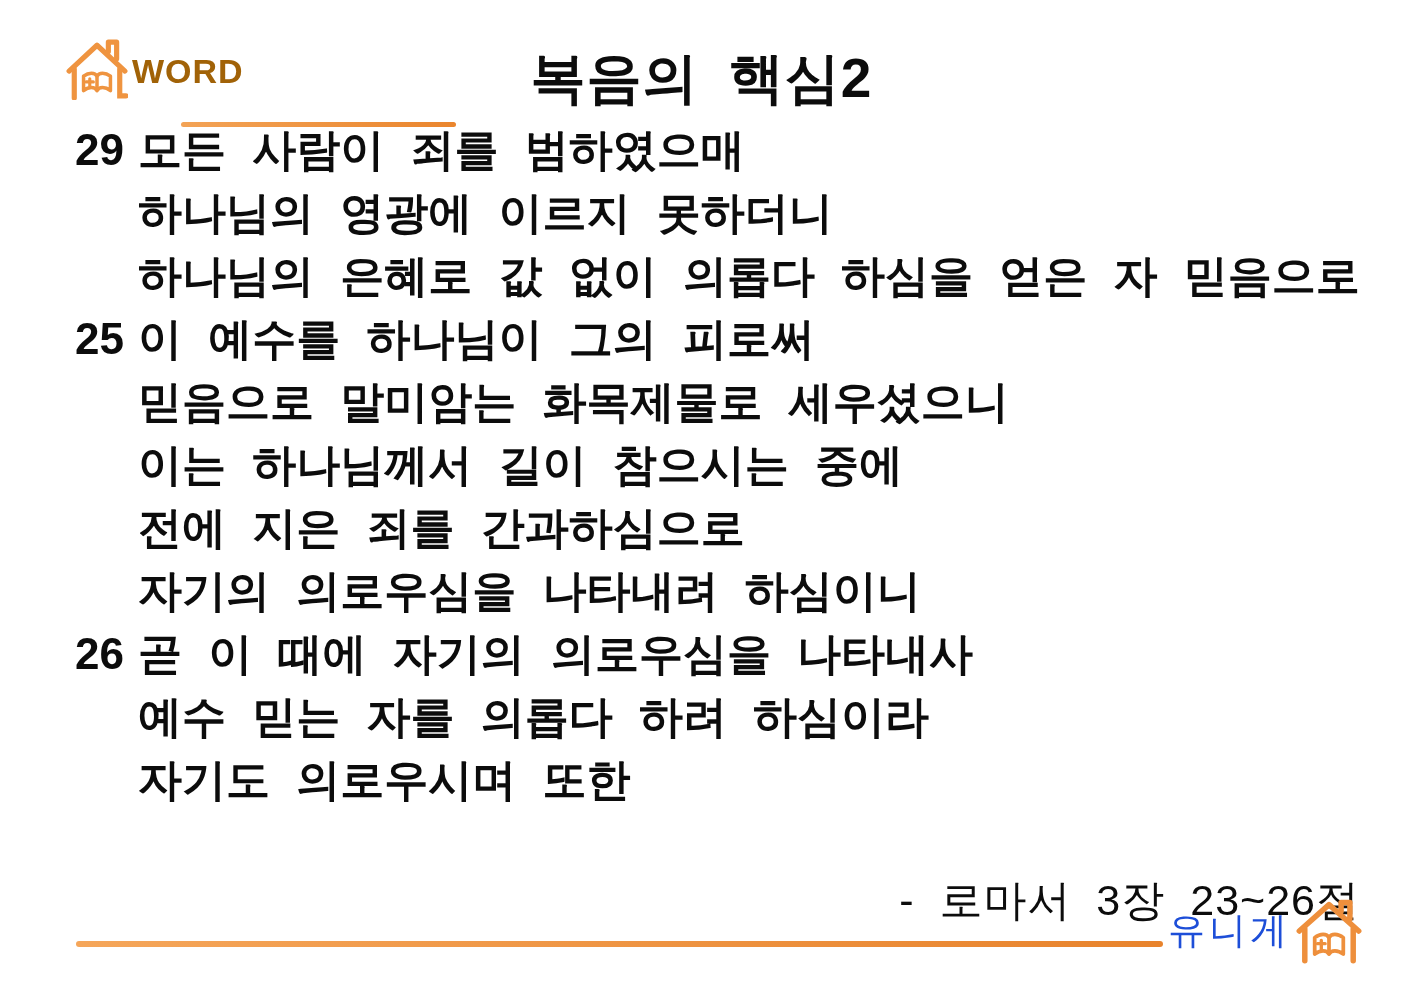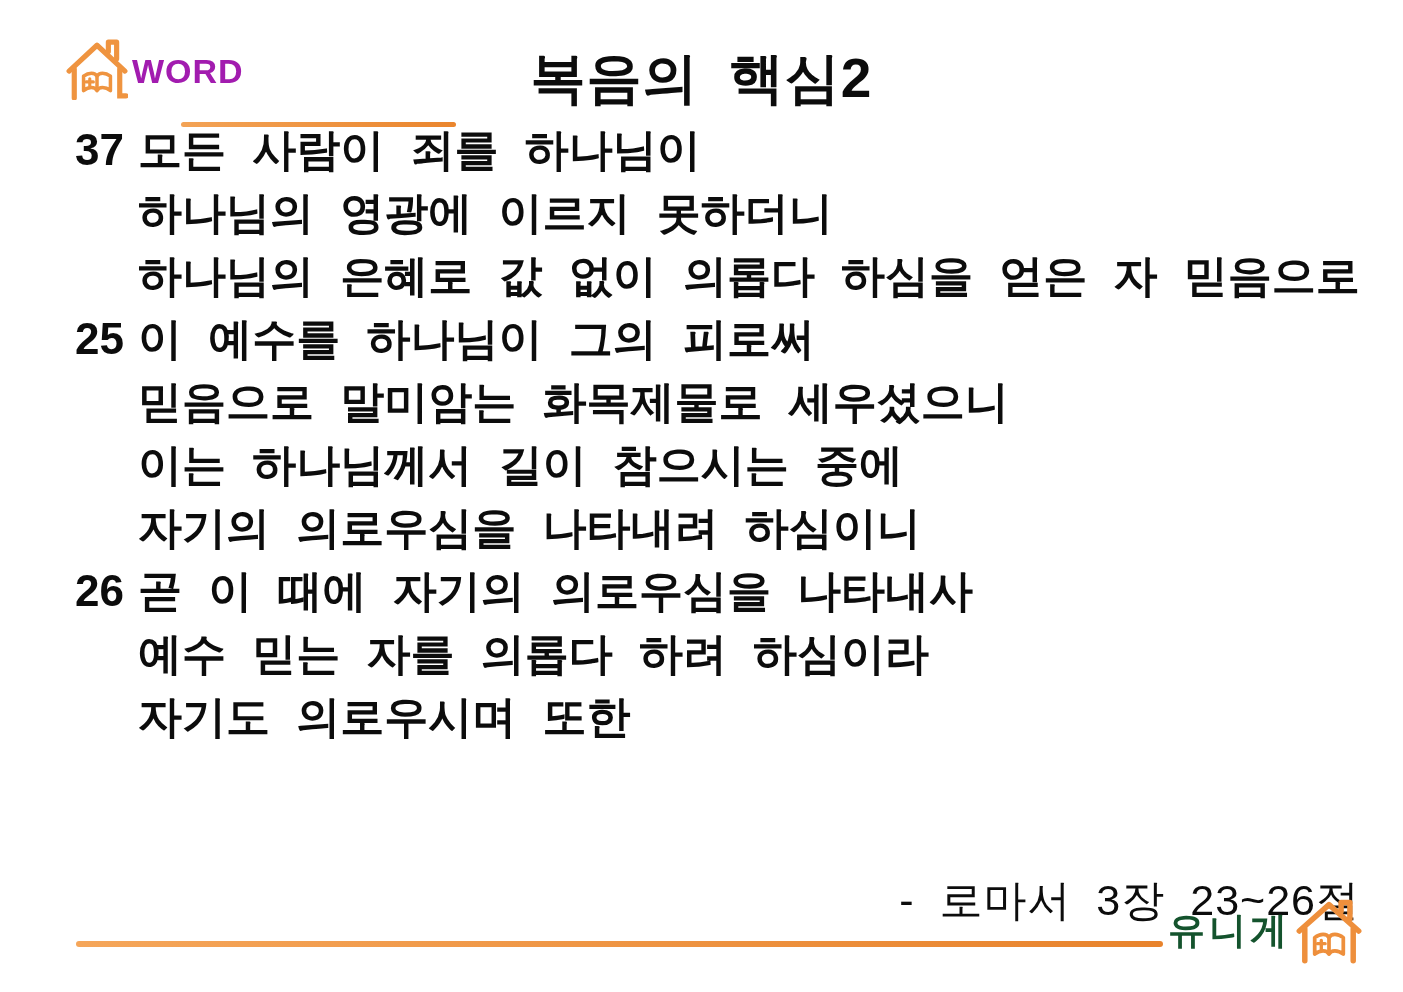--- a/index.html
+++ b/index.html
@@ -7,21 +7,21 @@
     width:1403px;height:992px;background:#ffffff;position:relative;
     font-family:"Liberation Sans","DejaVu Sans",sans-serif;
     color:#0c0c0c;overflow:hidden;
   }
   
   .brand-wrap{position:absolute;left:66px;top:38px;height:60px;}
   .brand-house{position:absolute;left:0;top:0;}
   .brand-label{
     position:absolute;left:66px;top:14px;
     font-size:34px;font-weight:bold;letter-spacing:1px;
-    color:#a21caf;white-space:nowrap;
+    color:#a16207;white-space:nowrap;
   }
   .brand-underline{
     position:absolute;left:115px;top:84px;width:275px;height:5px;
     background:linear-gradient(90deg,#f3a356,#ea852d);
     border-radius:3px;
   }
   .slide-title{
     position:absolute;left:0;top:42px;width:100%;
     text-align:center;font-size:55px;font-weight:bold;
     letter-spacing:1px;word-spacing:14px;white-space:nowrap;
@@ -40,21 +40,21 @@
   }
   
   .footer-line{
     position:absolute;left:76px;top:941px;width:1087px;height:6px;
     background:linear-gradient(90deg,#f5a65a,#e8832c);
     border-radius:3px;
   }
   .footer-logo{position:absolute;left:1168px;top:898px;width:205px;height:70px;}
   .footer-logo-text{
     position:absolute;left:0;top:8px;
-    font-size:37px;font-weight:bold;color:#14532d;
+    font-size:37px;font-weight:normal;color:#1d4ed8;
     letter-spacing:4px;white-space:nowrap;
   }
   .footer-logo-house{position:absolute;left:128px;top:0;}
 </style>
 </head>
 <body>
 
 <div class="brand-wrap">
   <svg class="brand-house" width="62" height="62" viewBox="0 0 60 60" fill="none">
     <path d="M3 32 L30 7 L57 32" stroke="#ef9440" stroke-width="5" stroke-linecap="round" stroke-linejoin="round"></path>
@@ -65,26 +65,27 @@
     <path d="M30 37 V51" stroke="#ef9440" stroke-width="3.4"></path>
     <path d="M23 39.5 V47 M19.5 42.5 H26.5" stroke="#ef9440" stroke-width="3" stroke-linecap="round"></path>
   </svg>
   <div class="brand-label">WORD</div>
   <div class="brand-underline"></div>
 </div>
 
 <div class="slide-title">복음의 핵심2</div>
 
 <div class="verses">
-  <div class="vline"><span class="vnum">37</span><span>모든 사람이 죄를 하나님이</span></div>
+  <div class="vline"><span class="vnum">29</span><span>모든 사람이 죄를 범하였으매</span></div>
   <div class="vline"><span class="vnum"></span><span>하나님의 영광에 이르지 못하더니</span></div>
   <div class="vline"><span class="vnum"></span><span>하나님의 은혜로 값 없이 의롭다 하심을 얻은 자 믿음으로</span></div>
   <div class="vline"><span class="vnum">25</span><span>이 예수를 하나님이 그의 피로써</span></div>
   <div class="vline"><span class="vnum"></span><span>믿음으로 말미암는 화목제물로 세우셨으니</span></div>
   <div class="vline"><span class="vnum"></span><span>이는 하나님께서 길이 참으시는 중에</span></div>
+  <div class="vline"><span class="vnum"></span><span>전에 지은 죄를 간과하심으로</span></div>
   <div class="vline"><span class="vnum"></span><span>자기의 의로우심을 나타내려 하심이니</span></div>
   <div class="vline"><span class="vnum">26</span><span>곧 이 때에 자기의 의로우심을 나타내사</span></div>
   <div class="vline"><span class="vnum"></span><span>예수 믿는 자를 의롭다 하려 하심이라</span></div>
   <div class="vline"><span class="vnum"></span><span>자기도 의로우시며 또한</span></div>
 </div>
 
 <div class="reference">- 로마서 3장 23~26절</div>
 
 <div class="footer-line"></div>
 

